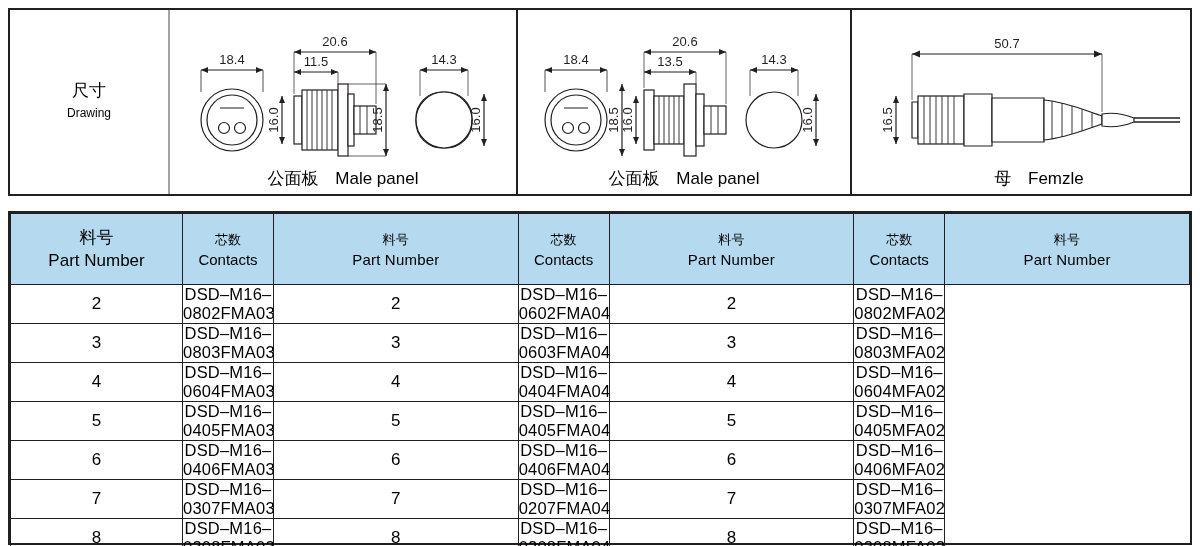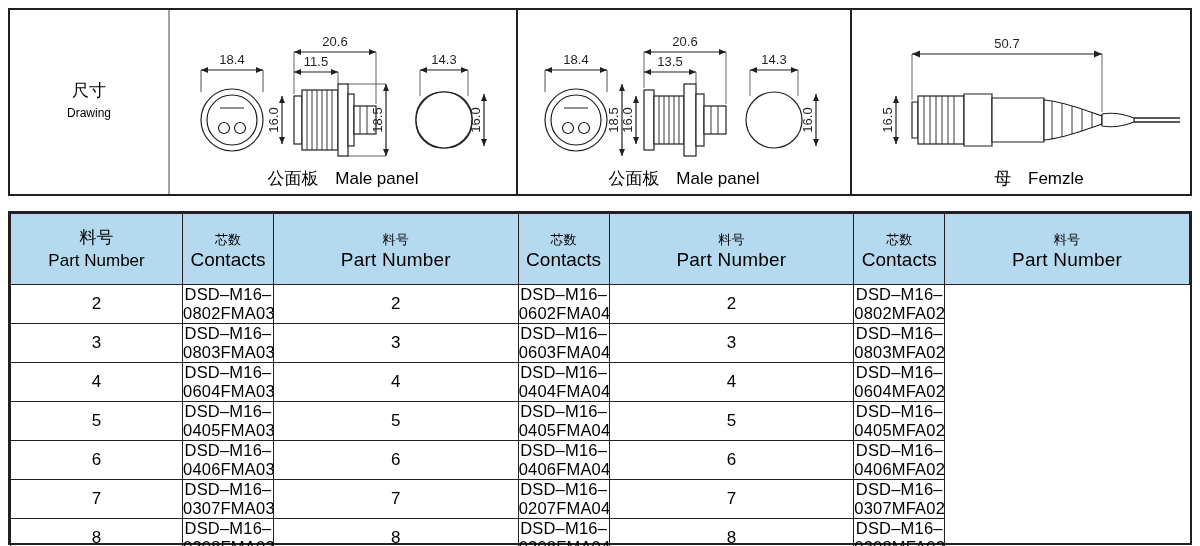--- a/index.html
+++ b/index.html
@@ -97,21 +97,21 @@
     text-align: center;
     vertical-align: middle;
     font-weight: normal;
     padding: 0;
   }
   table.pn thead th {
     background: #b5d9ef;
     height: 70px;
   }
   .hdr .cn { font-size: 13px; display: block; line-height: 21px; }
-  .hdr .en { font-size: 19px; display: block; line-height: 19px; }
+  .hdr .en { font-size: 15px; display: block; line-height: 19px; }
   .rowlabel {
     width: 160px;
     background: #ffffff;
     border-left: none;
   }
   .rowlabel .cn { font-size: 17px; display: block; line-height: 23px; }
   .rowlabel .en { font-size: 17px; display: block; line-height: 23px; }
   .col-contacts { width: 84px; font-size: 17px; }
   .col-pn { width: 228px; font-size: 16.5px; letter-spacing: 0.2px; }
   tbody td { height: 36px; }

